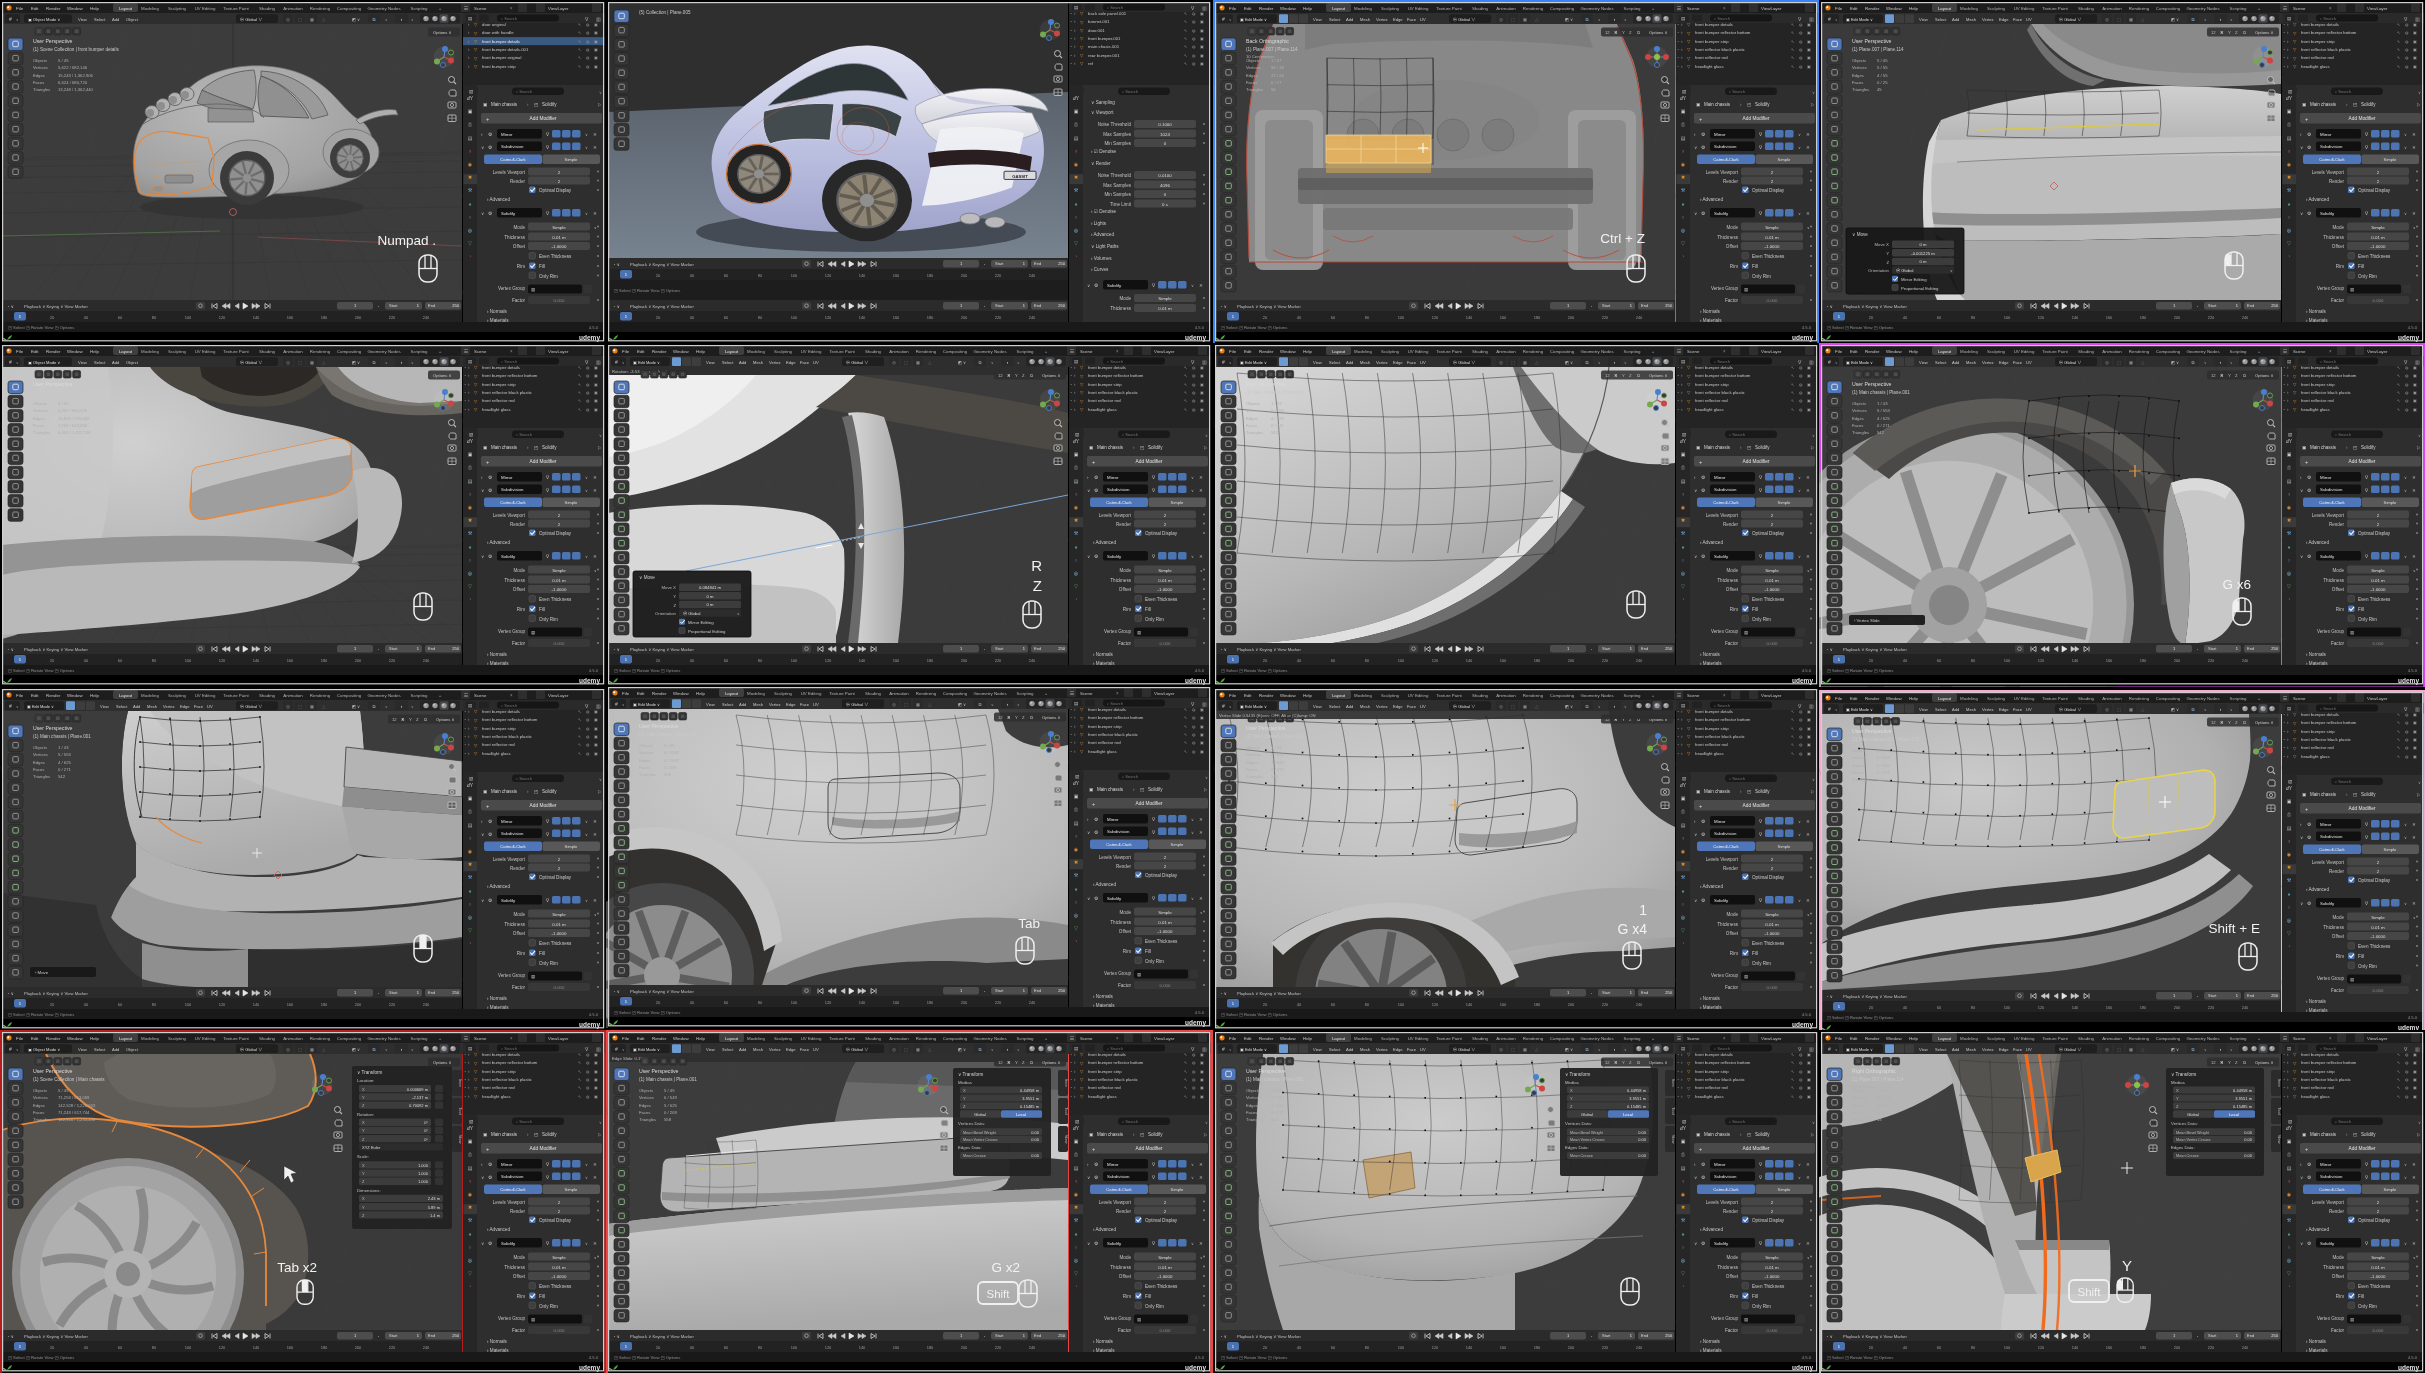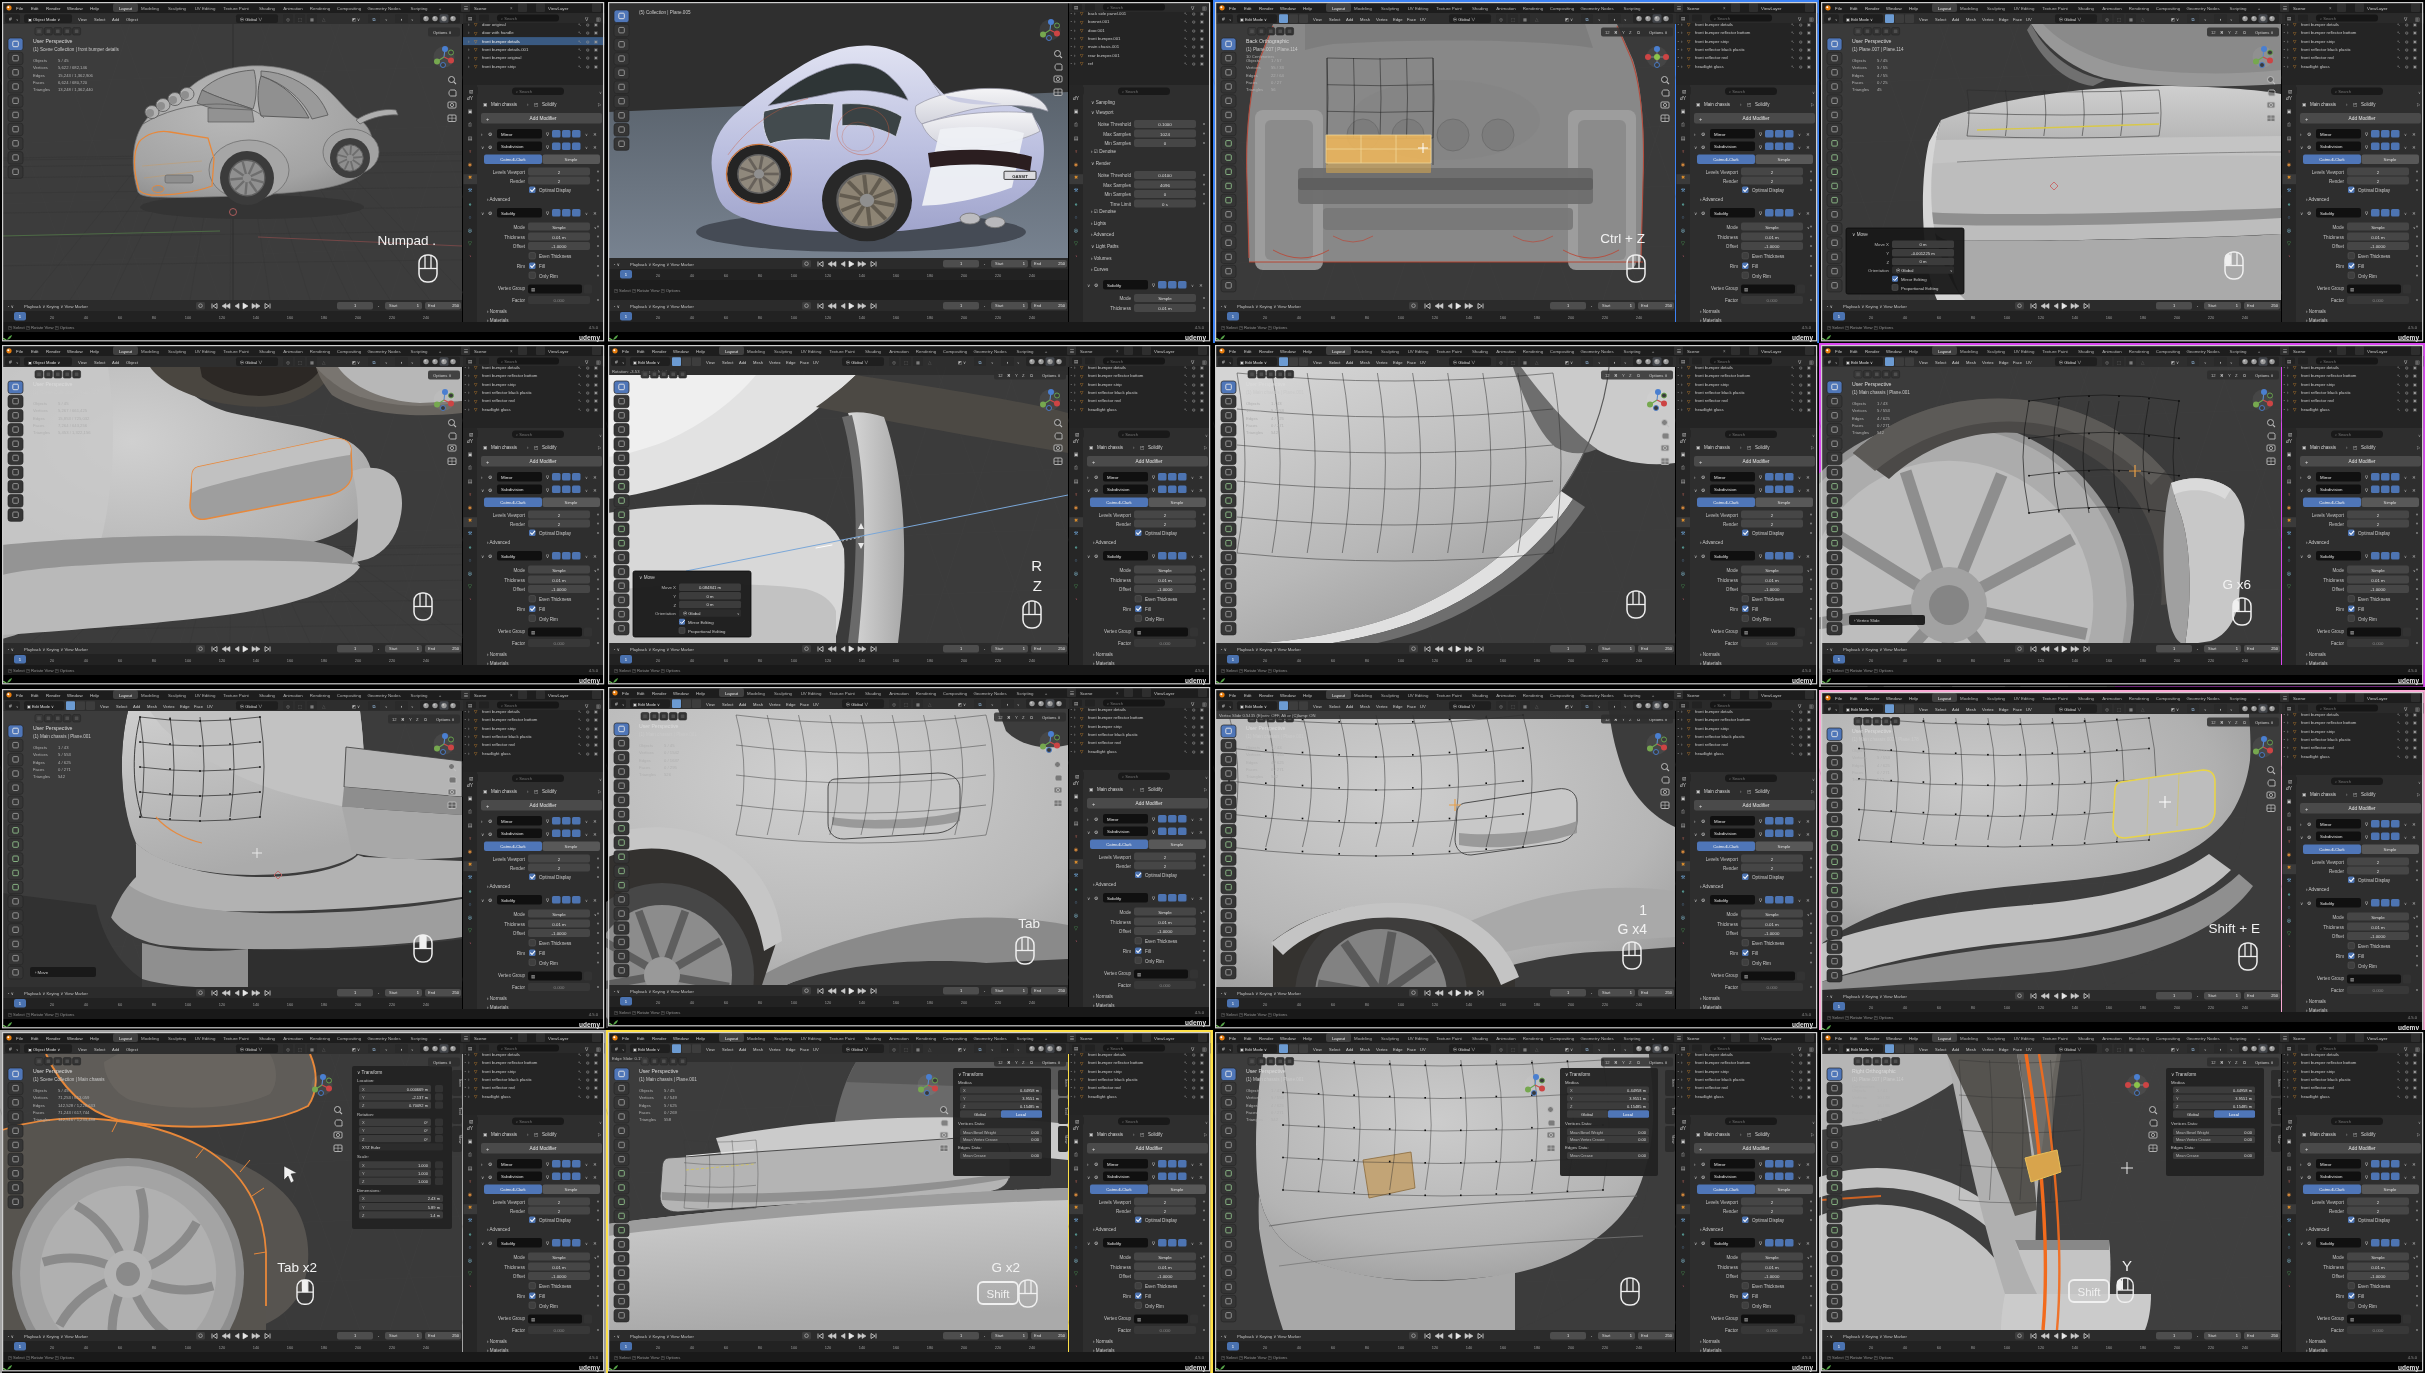--- a/index.html
+++ b/index.html
@@ -2143,21 +2143,21 @@
         <text x="33" y="91.2" font-size="4.2" fill="#b0b0b0">Triangles</text>
         <text x="58" y="91.2" font-size="4.2" fill="#b0b0b0">542</text>
         <use href="#Sgb"></use>
         <use href="#SoutlB"></use>
         <use href="#SpropsA"></use>
         <use href="#Stl"></use>
         <use href="#Ssb"></use>
         <rect x="2.6" y="2.6" width="601" height="338.2" fill="none" stroke="#cfcfcf" stroke-width="1.2"></rect>
       </svg>
     </div>
-    <div style="position:absolute;left:0.00px;top:1029.75px;width:606.25px;height:343.25px;background:#a3a3a3;overflow:hidden">
+    <div style="position:absolute;left:0.00px;top:1029.75px;width:606.25px;height:343.25px;background:#b91c1c;overflow:hidden">
       <svg width="606.25" height="343.25" viewBox="0 0 606.25 343.25" style="position:absolute;left:0;top:0">
         <defs>
 <radialGradient id="c12_body" cx="40%" cy="35%" r="80%">
 <stop offset="0%" stop-color="#b9b9b9"></stop>
             <stop offset="70%" stop-color="#a3a3a3"></stop>
             <stop offset="100%" stop-color="#8a8a8a"></stop>
 </radialGradient>
 <linearGradient id="c12_soft" x1="0" y1="0" x2="0" y2="1">
 <stop offset="0%" stop-color="#d0d0d0"></stop>
             <stop offset="100%" stop-color="#9d9d9d"></stop>
@@ -2313,21 +2313,21 @@
         <rect x="334" y="115" width="8" height="6.5" fill="rgba(40,40,40,0.45)" rx="1" stroke="#c0c0c0" stroke-width="0.9"></rect>
         <line x1="334" y1="118.2" x2="342" y2="118.2" stroke="#c0c0c0" stroke-width="0.6"></line>
         <line x1="338" y1="115" x2="338" y2="121.5" stroke="#c0c0c0" stroke-width="0.6"></line>
         <use href="#SoutlB"></use>
         <use href="#SpropsA"></use>
         <use href="#Stl"></use>
         <use href="#Ssb"></use>
         <rect x="2.6" y="2.6" width="601" height="338.2" fill="none" stroke="#cfcfcf" stroke-width="1.2"></rect>
       </svg>
     </div>
-    <div style="position:absolute;left:606.25px;top:1029.75px;width:606.25px;height:343.25px;background:#fde047;overflow:hidden">
+    <div style="position:absolute;left:606.25px;top:1029.75px;width:606.25px;height:343.25px;background:#ef4444;overflow:hidden">
       <svg width="606.25" height="343.25" viewBox="0 0 606.25 343.25" style="position:absolute;left:0;top:0">
         <defs>
 <radialGradient id="c13_body" cx="40%" cy="35%" r="80%">
 <stop offset="0%" stop-color="#b9b9b9"></stop>
             <stop offset="70%" stop-color="#a3a3a3"></stop>
             <stop offset="100%" stop-color="#8a8a8a"></stop>
 </radialGradient>
 <linearGradient id="c13_soft" x1="0" y1="0" x2="0" y2="1">
 <stop offset="0%" stop-color="#d0d0d0"></stop>
             <stop offset="100%" stop-color="#9d9d9d"></stop>

